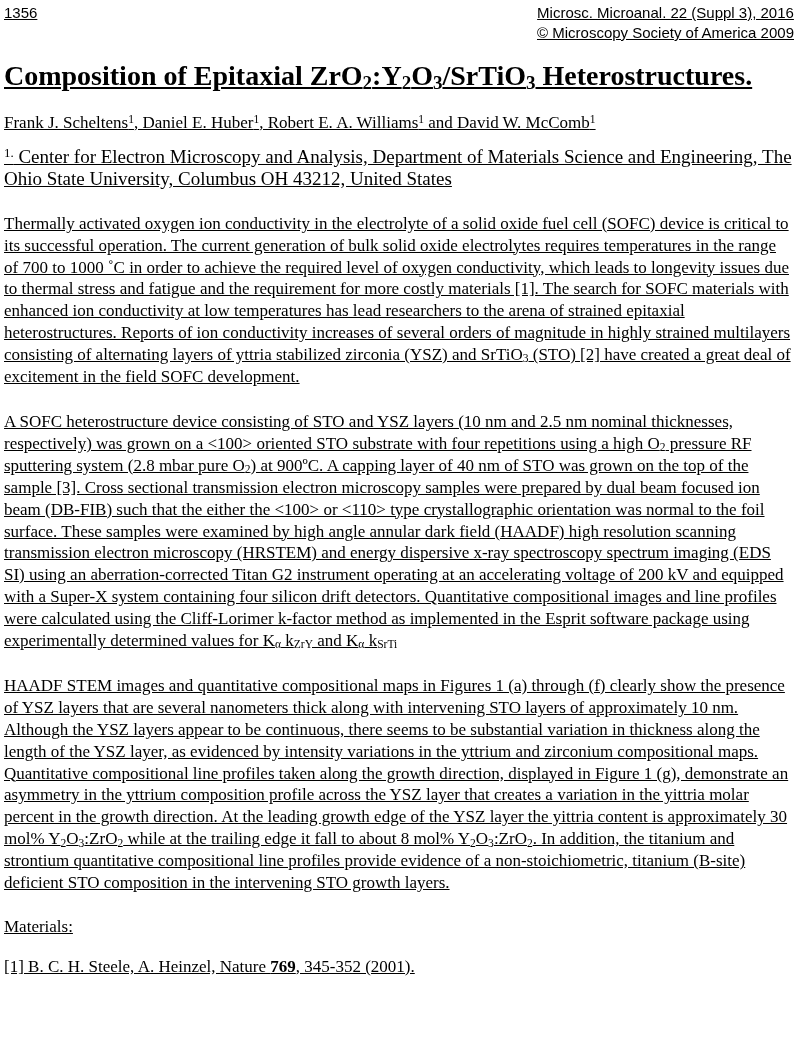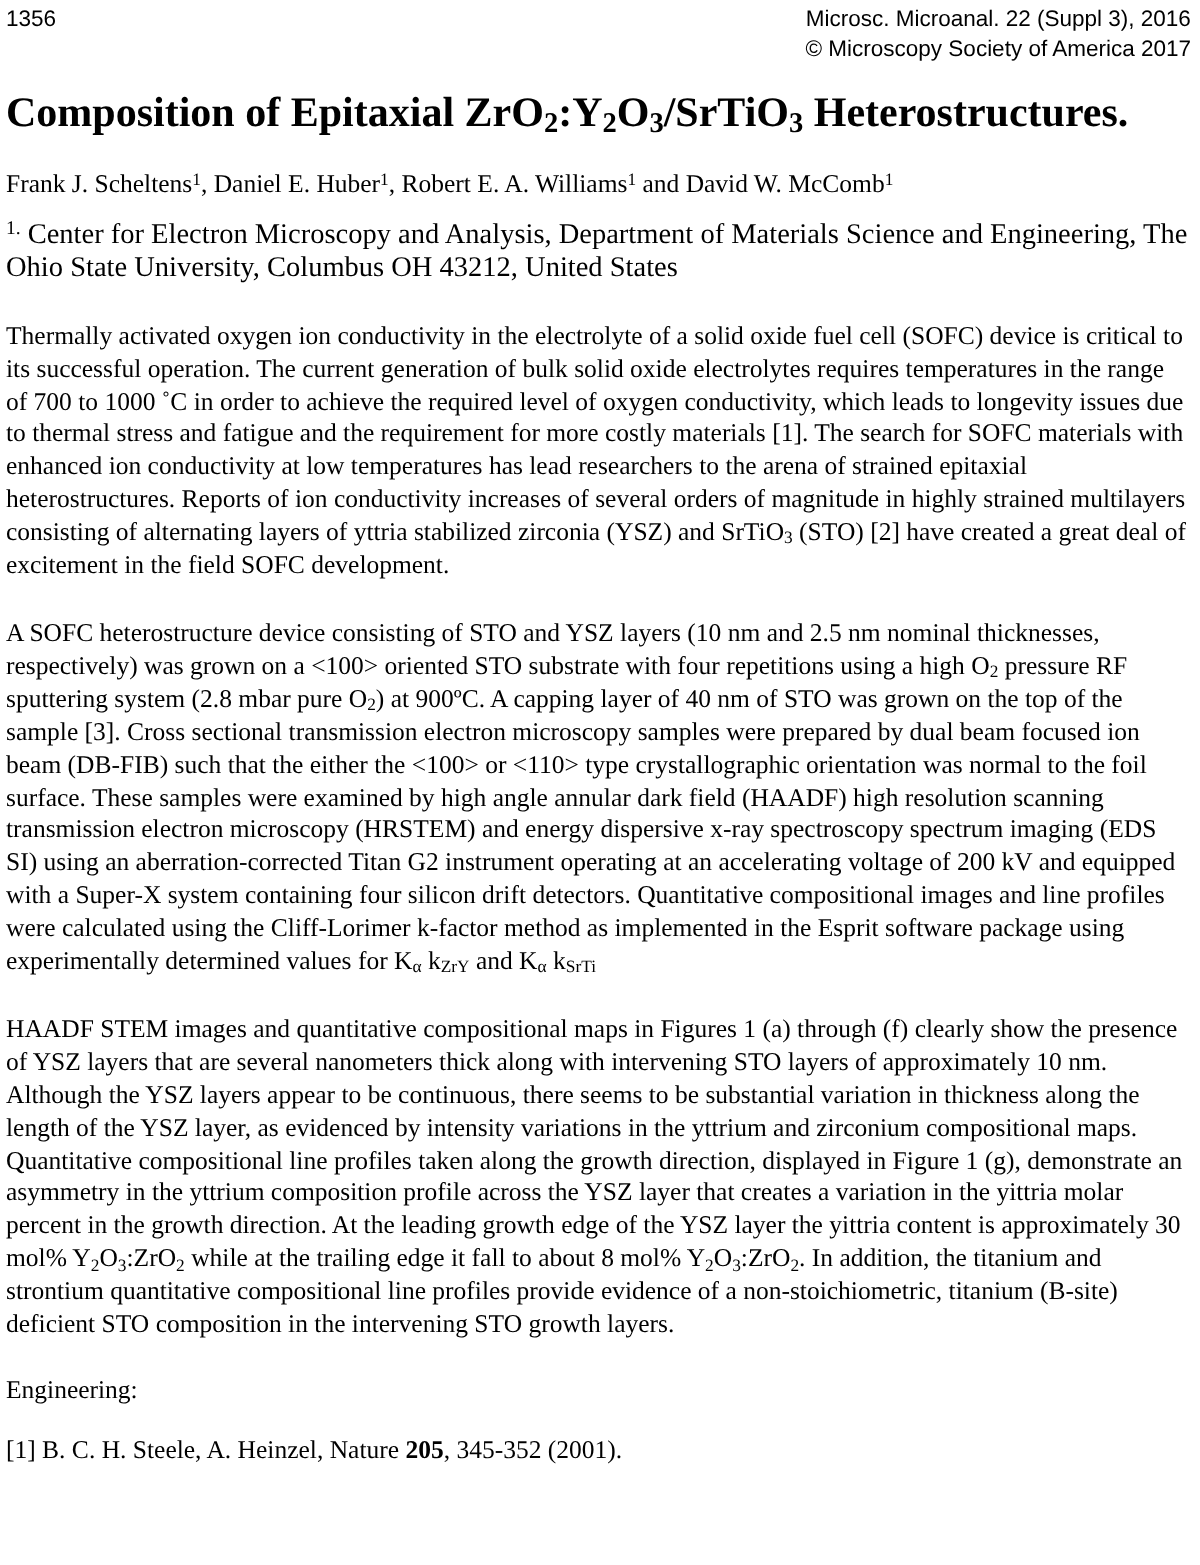--- a/index.html
+++ b/index.html
@@ -11,20 +11,21 @@
   body {
     width: 800px;
     height: 1043px;
     overflow: hidden;
   }
   .page {
     box-sizing: border-box;
     width: 800px;
     height: 737px;
     padding: 3px 6px 0 4px;
+    text-decoration: underline;
   }
   
   .header {
     display: flex;
     justify-content: space-between;
     align-items: flex-start;
     font-family: "Liberation Sans", sans-serif;
     font-size: 15px;
     line-height: 20px;
   }
@@ -81,33 +82,33 @@
 <body>
 
 <div class="page">
 
   <header class="header">
     <div class="header-left">
       <div>1356</div>
     </div>
     <div class="header-right">
       <div>Microsc. Microanal. 22 (Suppl 3), 2016</div>
-      <div>© Microscopy Society of America 2017</div>
+      <div>© Microscopy Society of America 2009</div>
     </div>
   </header>
 
   <h1 class="title">Composition of Epitaxial ZrO<sub>2</sub>:Y<sub>2</sub>O<sub>3</sub>/SrTiO<sub>3</sub> Heterostructures.</h1>
 
   <p class="authors">Frank J. Scheltens<sup>1</sup>, Daniel E. Huber<sup>1</sup>, Robert E. A. Williams<sup>1</sup> and David W. McComb<sup>1</sup></p>
 
   <p class="affiliation"><sup>1.</sup> Center for Electron Microscopy and Analysis, Department of Materials Science and Engineering, The Ohio State University, Columbus OH 43212, United States</p>
 
   <p class="body-para">Thermally activated oxygen ion conductivity in the electrolyte of a solid oxide fuel cell (SOFC) device is critical to its successful operation. The current generation of bulk solid oxide electrolytes requires temperatures in the range of 700 to 1000 ˚C in order to achieve the required level of oxygen conductivity, which leads to longevity issues due to thermal stress and fatigue and the requirement for more costly materials [1]. The search for SOFC materials with enhanced ion conductivity at low temperatures has lead researchers to the arena of strained epitaxial heterostructures. Reports of ion conductivity increases of several orders of magnitude in highly strained multilayers consisting of alternating layers of yttria stabilized zirconia (YSZ) and SrTiO<sub>3</sub> (STO) [2] have created a great deal of excitement in the field SOFC development.</p>
 
   <p class="body-para">A SOFC heterostructure device consisting of STO and YSZ layers (10 nm and 2.5 nm nominal thicknesses, respectively) was grown on a &lt;100&gt; oriented STO substrate with four repetitions using a high O<sub>2</sub> pressure RF sputtering system (2.8 mbar pure O<sub>2</sub>) at 900ºC. A capping layer of 40 nm of STO was grown on the top of the sample [3]. Cross sectional transmission electron microscopy samples were prepared by dual beam focused ion beam (DB-FIB) such that the either the &lt;100&gt; or &lt;110&gt; type crystallographic orientation was normal to the foil surface. These samples were examined by high angle annular dark field (HAADF) high resolution scanning transmission electron microscopy (HRSTEM) and energy dispersive x-ray spectroscopy spectrum imaging (EDS SI) using an aberration-corrected Titan G2 instrument operating at an accelerating voltage of 200 kV and equipped with a Super-X system containing four silicon drift detectors. Quantitative compositional images and line profiles were calculated using the Cliff-Lorimer k-factor method as implemented in the Esprit software package using experimentally determined values for K<sub>α</sub> k<sub>ZrY</sub> and K<sub>α</sub> k<sub>SrTi</sub></p>
 
   <p class="body-para">HAADF STEM images and quantitative compositional maps in Figures 1 (a) through (f) clearly show the presence of YSZ layers that are several nanometers thick along with intervening STO layers of approximately 10 nm. Although the YSZ layers appear to be continuous, there seems to be substantial variation in thickness along the length of the YSZ layer, as evidenced by intensity variations in the yttrium and zirconium compositional maps. Quantitative compositional line profiles taken along the growth direction, displayed in Figure 1 (g), demonstrate an asymmetry in the yttrium composition profile across the YSZ layer that creates a variation in the yittria molar percent in the growth direction. At the leading growth edge of the YSZ layer the yittria content is approximately 30 mol% Y<sub>2</sub>O<sub>3</sub>:ZrO<sub>2</sub> while at the trailing edge it fall to about 8 mol% Y<sub>2</sub>O<sub>3</sub>:ZrO<sub>2</sub>. In addition, the titanium and strontium quantitative compositional line profiles provide evidence of a non-stoichiometric, titanium (B-site) deficient STO composition in the intervening STO growth layers.</p>
 
-  <p class="ref-heading">Engineering:</p>
+  <p class="ref-heading">Materials:</p>
 
-  <p class="reference">[1] B. C. H. Steele, A. Heinzel, Nature <b>205</b>, 345-352 (2001).</p>
+  <p class="reference">[1] B. C. H. Steele, A. Heinzel, Nature <b>769</b>, 345-352 (2001).</p>
 
 </div>
 
 </body></html>

